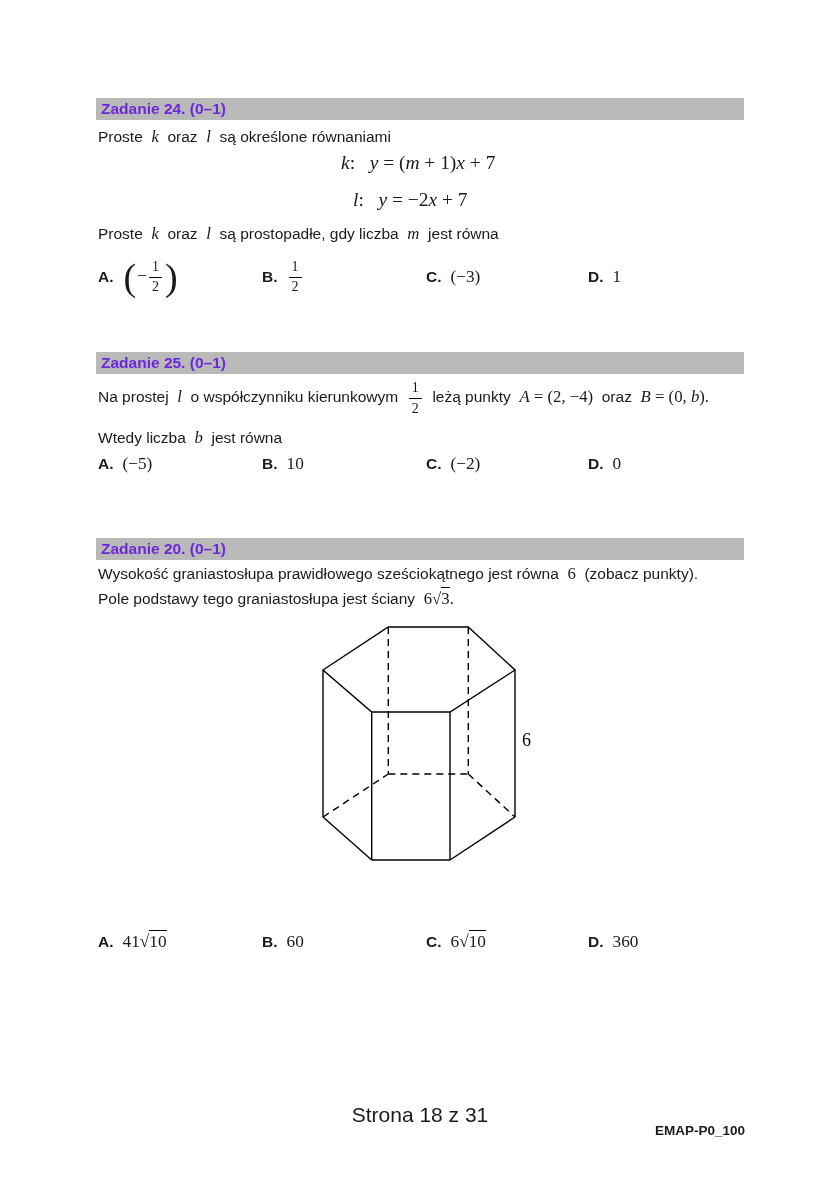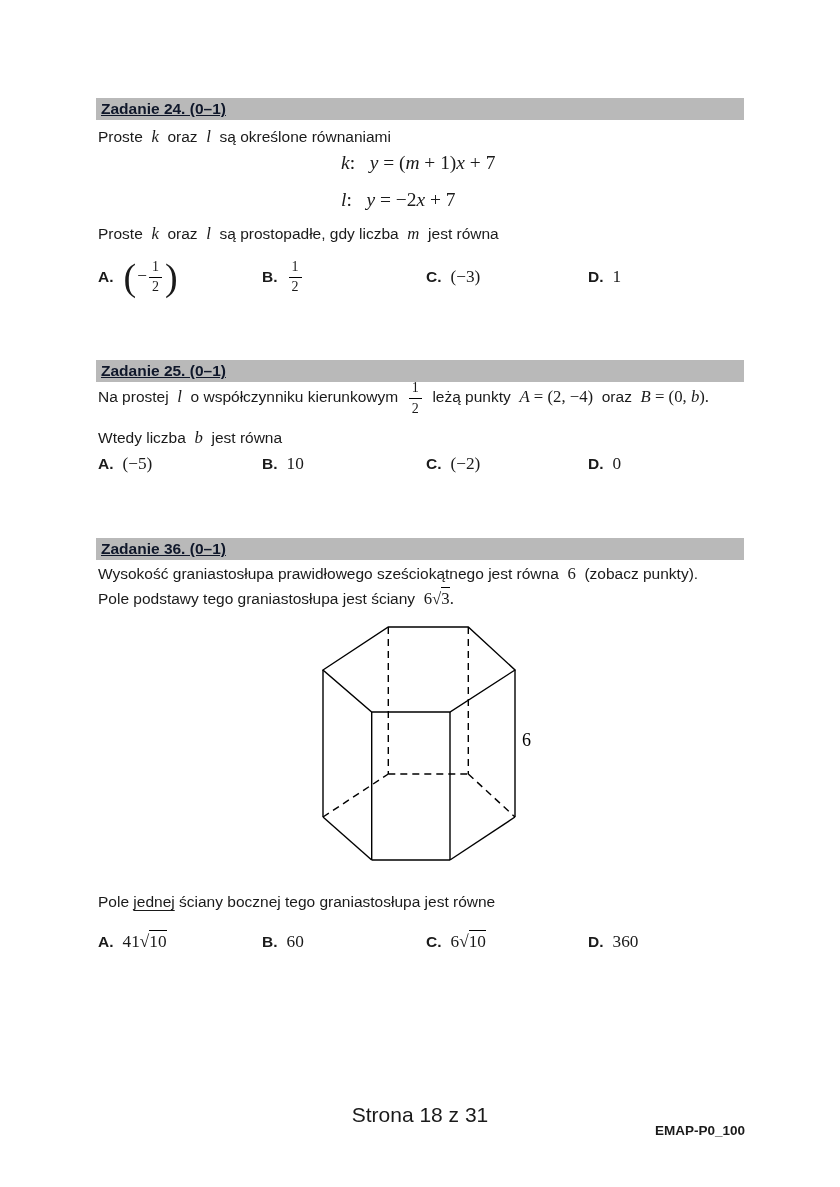--- a/index.html
+++ b/index.html
@@ -5,21 +5,21 @@
   html,body{margin:0;padding:0;background:#e8e8e8;}
   .page{
     position:relative;width:840px;height:1187px;background:#ffffff;
     font-family:"Liberation Sans",sans-serif;color:#1a1a1a;overflow:hidden;
   }
   .task-bar{
     position:absolute;left:96px;width:648px;height:22px;background:#b9b9b9;
   }
   .task-bar .bar-title{
     display:block;padding-left:5px;line-height:22px;font-weight:bold;
-    font-size:15.5px;color:#0f172a;text-decoration:underline;
+    font-size:15.5px;color:#6d28d9;
   }
   .mline{position:absolute;left:98px;font-size:15.5px;line-height:20px;white-space:pre-wrap;text-align:right;}
   .mtxt{font-family:"Liberation Sans",sans-serif;}
   .mser{font-family:"Liberation Serif",serif;font-size:1.08em;}
   .mvar{font-family:"Liberation Serif",serif;font-style:italic;font-size:1.08em;}
   .mrad{font-family:"Liberation Serif",serif;font-size:1.08em;border-top:1.4px solid #000;padding-top:1px;}
   .uline{text-decoration:underline;text-underline-offset:3px;}
   .bigp{
     font-family:"Liberation Serif",serif;font-size:38px;line-height:1;
     display:inline-block;vertical-align:middle;margin:0 1px;font-weight:400;
@@ -44,21 +44,21 @@
 </head>
 <body>
 
 <div class="page">
 
   <div class="task-bar" style="top:98px;">
     <span class="bar-title">Zadanie 24. (0–1)</span>
   </div>
   <div class="mline" style="top:127px;"><span class="mtxt">Proste  </span><span class="mvar">k</span><span class="mtxt">  oraz  </span><span class="mvar">l</span><span class="mtxt">  są określone równaniami</span></div>
   <div class="mline eq" style="top:151px;"><span class="mvar">k</span><span class="mser">:   </span><span class="mvar">y</span><span class="mser"> = (</span><span class="mvar">m</span><span class="mser"> + 1)</span><span class="mvar">x</span><span class="mser"> + 7</span></div>
-  <div class="mline eq" style="top:188px;"><span class="mvar">l</span><span class="mser">:   </span><span class="mvar">y</span><span class="mser"> = −2</span><span class="mvar">x</span><span class="mser"> + 7</span></div>
+  <div class="mline eq" style="top:188px;margin-left:12px;"><span class="mvar">l</span><span class="mser">:   </span><span class="mvar">y</span><span class="mser"> = −2</span><span class="mvar">x</span><span class="mser"> + 7</span></div>
   <div class="mline" style="top:224px;"><span class="mtxt">Proste  </span><span class="mvar">k</span><span class="mtxt">  oraz  </span><span class="mvar">l</span><span class="mtxt">  są prostopadłe, gdy liczba  </span><span class="mvar">m</span><span class="mtxt">  jest równa</span></div>
 
   <div class="answers-row" style="top:252px;height:50px;">
     <div class="ans" style="left:2px;">
       <span class="ans-letter">A.</span>
       <span><span class="bigp">(</span><span class="mser">−</span><span class="frac"><span class="fnum">1</span><span class="fden">2</span></span><span class="bigp">)</span></span>
     </div>
     <div class="ans" style="left:166px;">
       <span class="ans-letter">B.</span>
       <span><span class="frac"><span class="fnum">1</span><span class="fden">2</span></span></span>
@@ -66,21 +66,21 @@
     <div class="ans" style="left:330px;">
       <span class="ans-letter">C.</span>
       <span><span class="mser">(−3)</span></span>
     </div>
     <div class="ans" style="left:492px;">
       <span class="ans-letter">D.</span>
       <span><span class="mser">1</span></span>
     </div>
   </div>
 
-  <div class="task-bar" style="top:360px;">
+  <div class="task-bar" style="top:352px;">
     <span class="bar-title">Zadanie 25. (0–1)</span>
   </div>
   <div class="mline" style="top:381px;"><span class="mtxt">Na prostej  </span><span class="mvar">l</span><span class="mtxt">  o współczynniku kierunkowym  </span><span class="frac"><span class="fnum">1</span><span class="fden">2</span></span><span class="mtxt">  leżą punkty  </span><span class="mvar">A</span><span class="mser"> = (2, −4)</span><span class="mtxt">  oraz  </span><span class="mvar">B</span><span class="mser"> = (0, </span><span class="mvar">b</span><span class="mser">).</span></div>
   <div class="mline" style="top:428px;"><span class="mtxt">Wtedy liczba  </span><span class="mvar">b</span><span class="mtxt">  jest równa</span></div>
 
   <div class="answers-row" style="top:449px;height:30px;">
     <div class="ans" style="left:2px;">
       <span class="ans-letter">A.</span>
       <span><span class="mser">(−5)</span></span>
     </div>
@@ -92,21 +92,21 @@
       <span class="ans-letter">C.</span>
       <span><span class="mser">(−2)</span></span>
     </div>
     <div class="ans" style="left:492px;">
       <span class="ans-letter">D.</span>
       <span><span class="mser">0</span></span>
     </div>
   </div>
 
   <div class="task-bar" style="top:538px;">
-    <span class="bar-title">Zadanie 36. (0–1)</span>
+    <span class="bar-title">Zadanie 20. (0–1)</span>
   </div>
   <div class="mline" style="top:564px;"><span class="mtxt">Wysokość graniastosłupa prawidłowego sześciokątnego jest równa  </span><span class="mser">6</span><span class="mtxt">  (zobacz punkty).</span></div>
   <div class="mline" style="top:589px;"><span class="mtxt">Pole podstawy tego graniastosłupa jest ściany  </span><span class="mser">6</span><span class="mser">√</span><span class="mrad">3</span><span class="mser">.</span></div>
 
   <div class="figure-wrap">
     <svg width="240" height="255" viewBox="0 0 240 255">
       <g fill="none" stroke="#000" stroke-width="1.4">
 
         <polygon points="23,55 88.3,12 168.3,12 215,55 150,97 71.7,97"></polygon>
 
@@ -123,21 +123,20 @@
         <line x1="150" y1="245" x2="215" y2="202"></line>
 
         <line x1="23" y1="202" x2="88.3" y2="159" stroke-dasharray="7 5"></line>
         <line x1="88.3" y1="159" x2="168.3" y2="159" stroke-dasharray="7 5"></line>
         <line x1="168.3" y1="159" x2="215" y2="202" stroke-dasharray="7 5"></line>
       </g>
       <text x="222" y="131" font-family="Liberation Serif, serif" font-size="18" fill="#000">6</text>
     </svg>
   </div>
 
-  <div class="mline" style="top:892px;"><span class="mtxt">Pole </span><span class="uline">jednej</span><span class="mtxt"> ściany bocznej tego graniastosłupa jest równe</span></div>
 
   <div class="answers-row" style="top:922px;height:40px;">
     <div class="ans" style="left:2px;">
       <span class="ans-letter">A.</span>
       <span><span class="mser">41</span><span class="mser">√</span><span class="mrad">10</span></span>
     </div>
     <div class="ans" style="left:166px;">
       <span class="ans-letter">B.</span>
       <span><span class="mser">60</span></span>
     </div>

